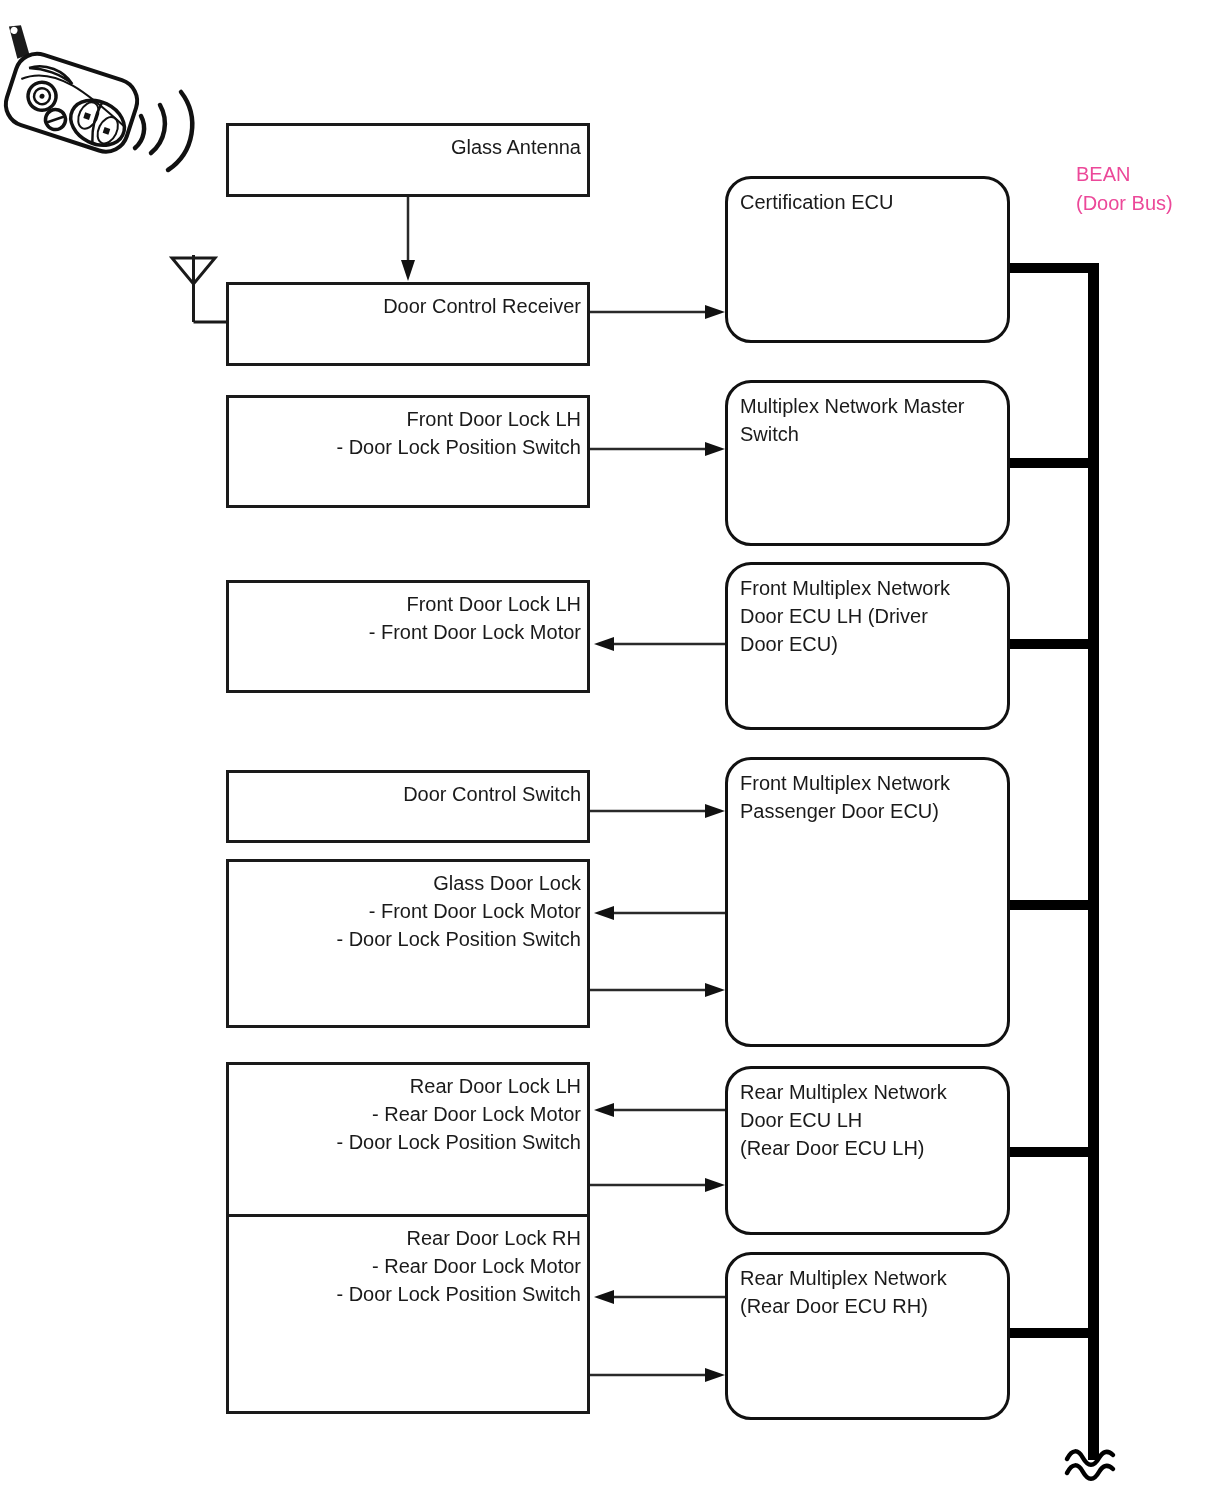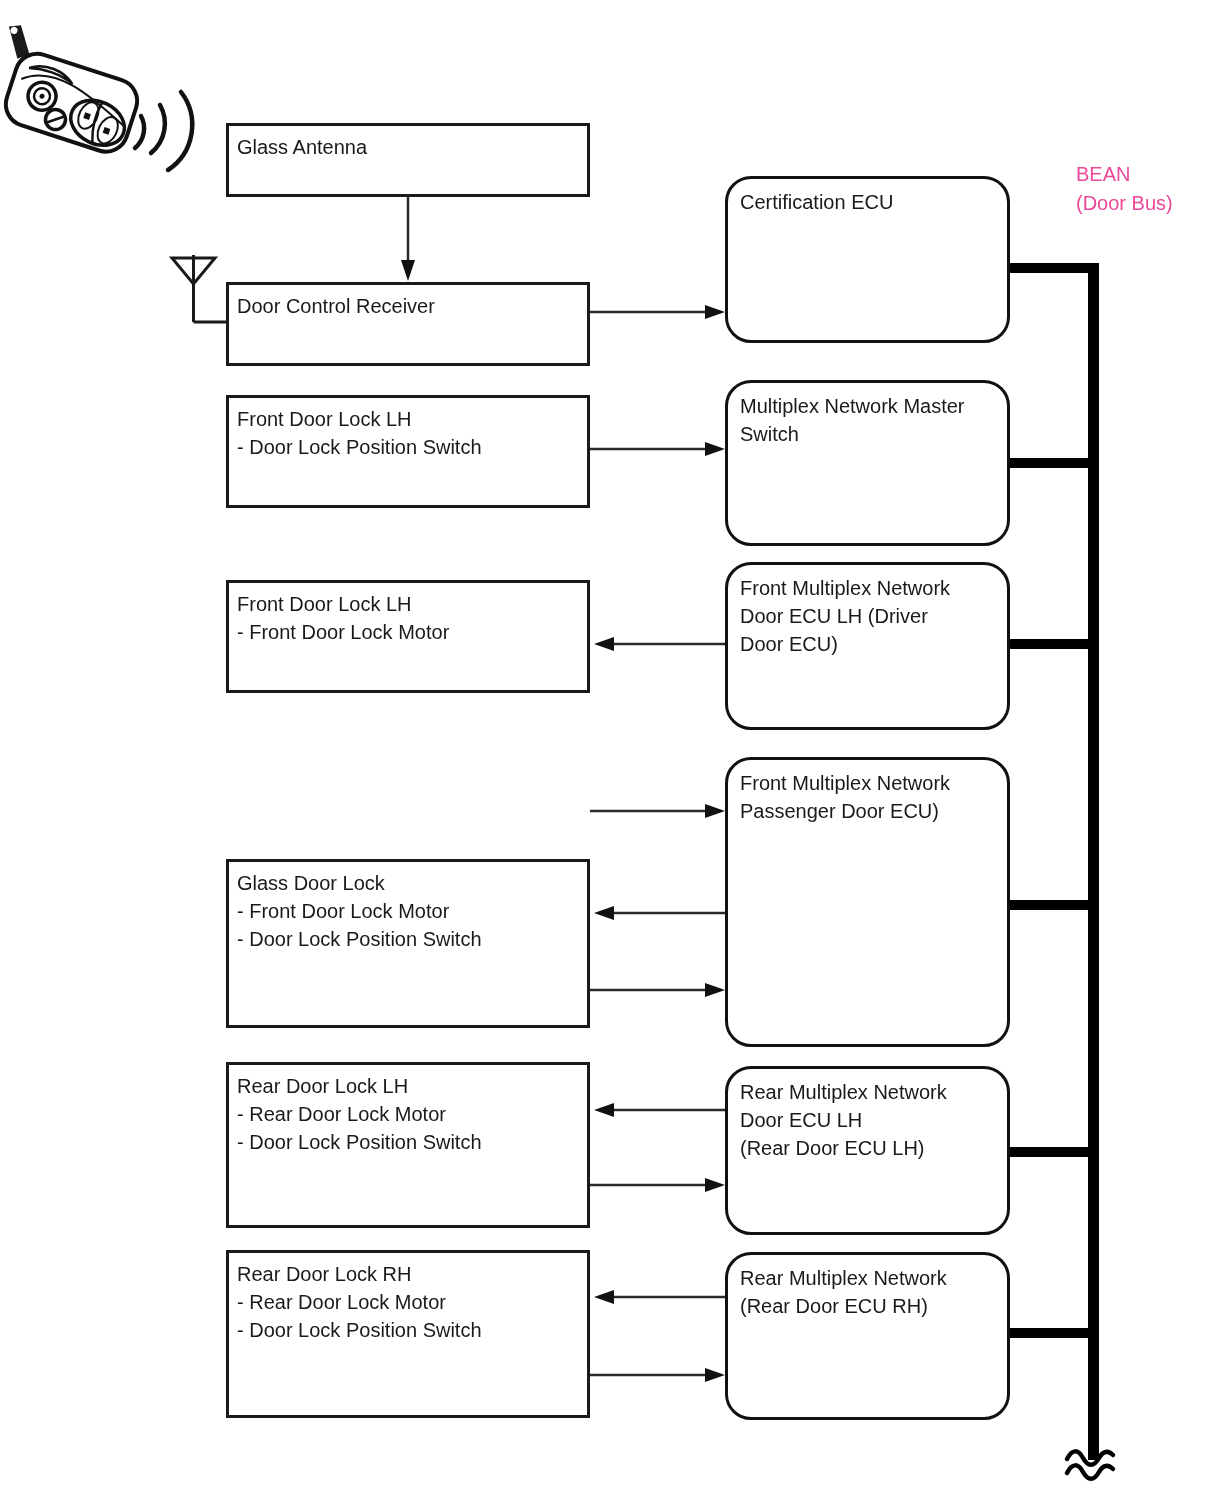--- a/index.html
+++ b/index.html
@@ -16,20 +16,21 @@
     position:absolute;
     box-sizing:border-box;
     background:#ffffff;
     font-size:20px;
     line-height:28px;
     color:#1a1a1a;
   }
   .lbox{
     border:3px solid #1a1a1a;
     padding:7px 6px 0 8px;
+    text-align:right;
   }
   .rbox{
     border:3px solid #111111;
     border-radius:26px;
     padding:9px 20px 0 12px;
   }
   .bl{white-space:nowrap;}
   .bus-label{
     position:absolute;
     font-size:20px;
@@ -160,34 +161,37 @@
   <div class="box lbox" style="left:226px;top:395px;width:364px;height:113px">
     <div class="bl">Front Door Lock LH</div>
     <div class="bl">- Door Lock Position Switch</div>
   </div>
 
   <div class="box lbox" style="left:226px;top:580px;width:364px;height:113px">
     <div class="bl">Front Door Lock LH</div>
     <div class="bl">- Front Door Lock Motor</div>
   </div>
 
+  <div class="box lbox" style="left:226px;top:770px;width:364px;height:73px">
+    <div class="bl">Door Control Switch</div>
+  </div>
 
   <div class="box lbox" style="left:226px;top:859px;width:364px;height:169px">
     <div class="bl">Glass Door Lock</div>
     <div class="bl">- Front Door Lock Motor</div>
     <div class="bl">- Door Lock Position Switch</div>
   </div>
 
   <div class="box lbox" style="left:226px;top:1062px;width:364px;height:166px">
     <div class="bl">Rear Door Lock LH</div>
     <div class="bl">- Rear Door Lock Motor</div>
     <div class="bl">- Door Lock Position Switch</div>
   </div>
 
-  <div class="box lbox" style="left:226px;top:1250px;width:364px;height:168px">
+  <div class="box lbox" style="left:226px;top:1214px;width:364px;height:200px">
     <div class="bl">Rear Door Lock RH</div>
     <div class="bl">- Rear Door Lock Motor</div>
     <div class="bl">- Door Lock Position Switch</div>
   </div>
 
   <div class="box rbox" style="left:725px;top:176px;width:285px;height:167px">
     <div class="bl">Certification ECU</div>
   </div>
 
   <div class="box rbox" style="left:725px;top:380px;width:285px;height:166px">

